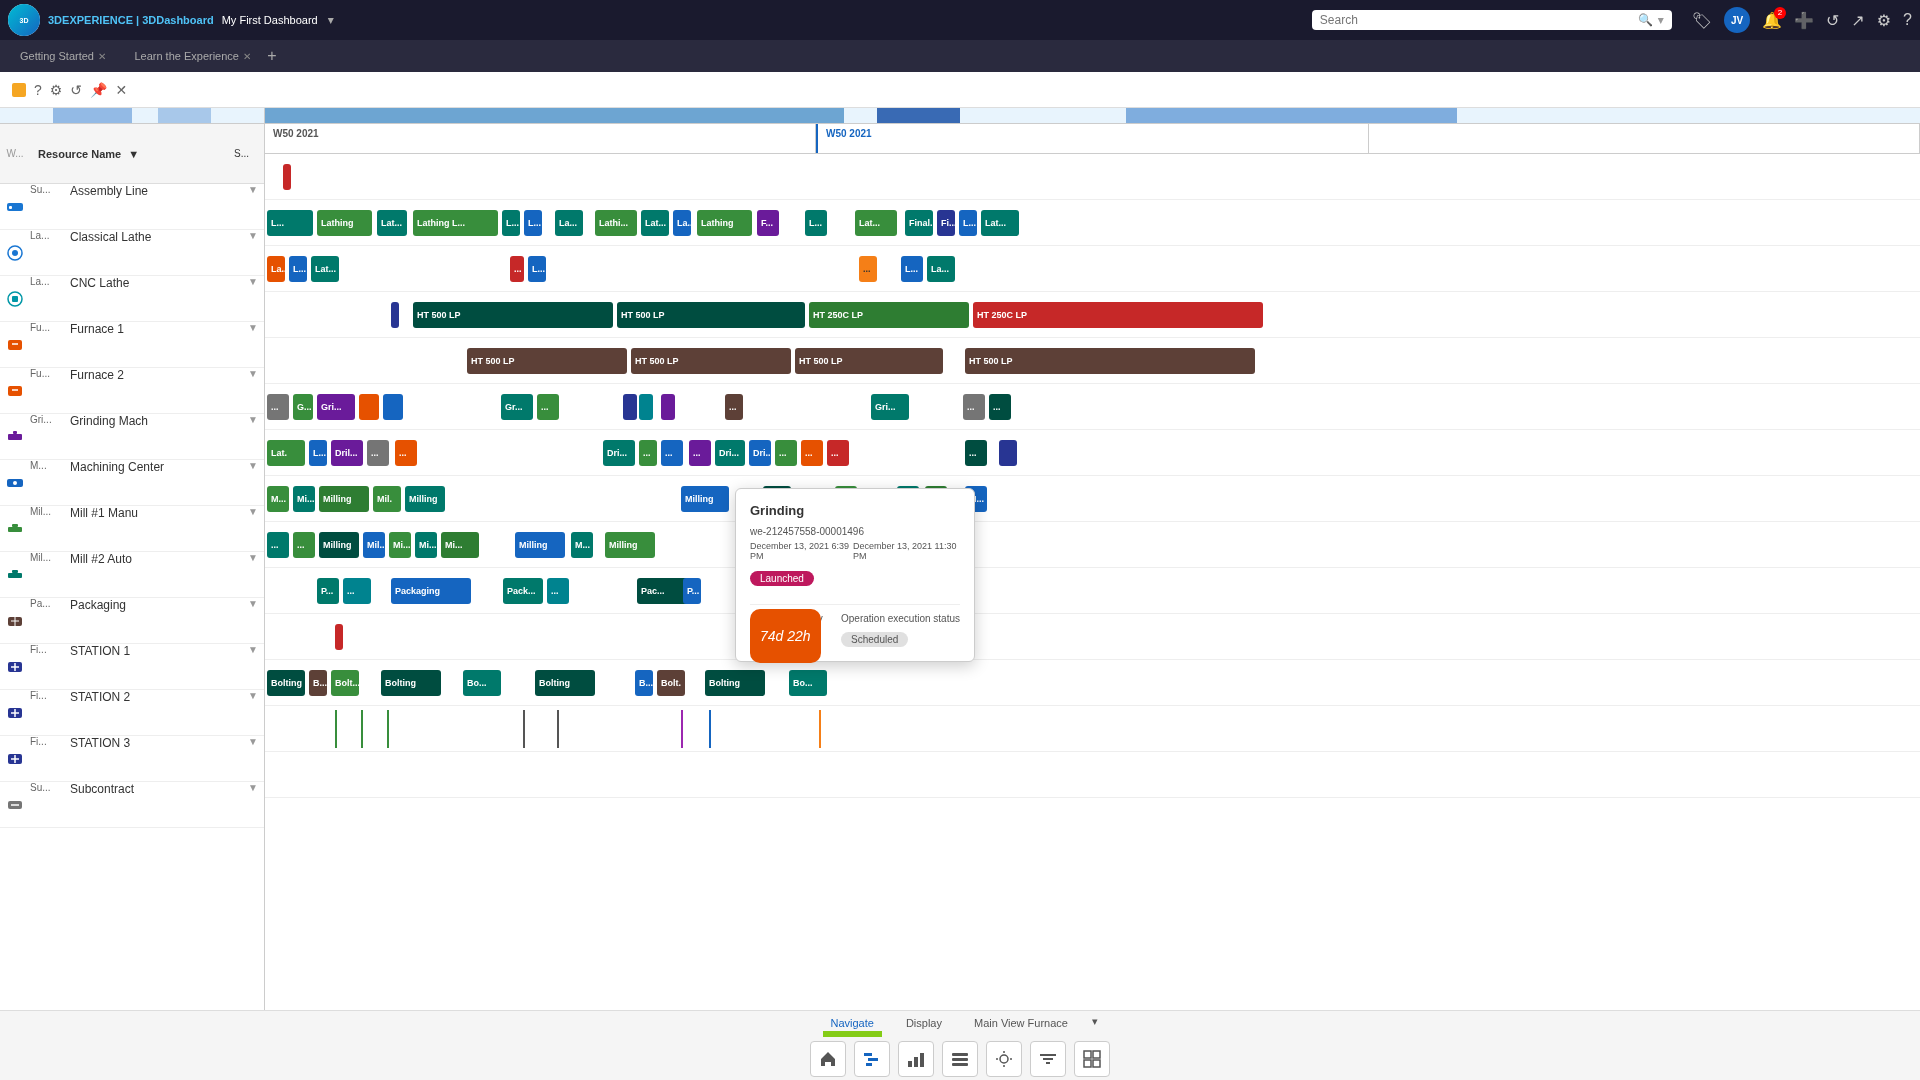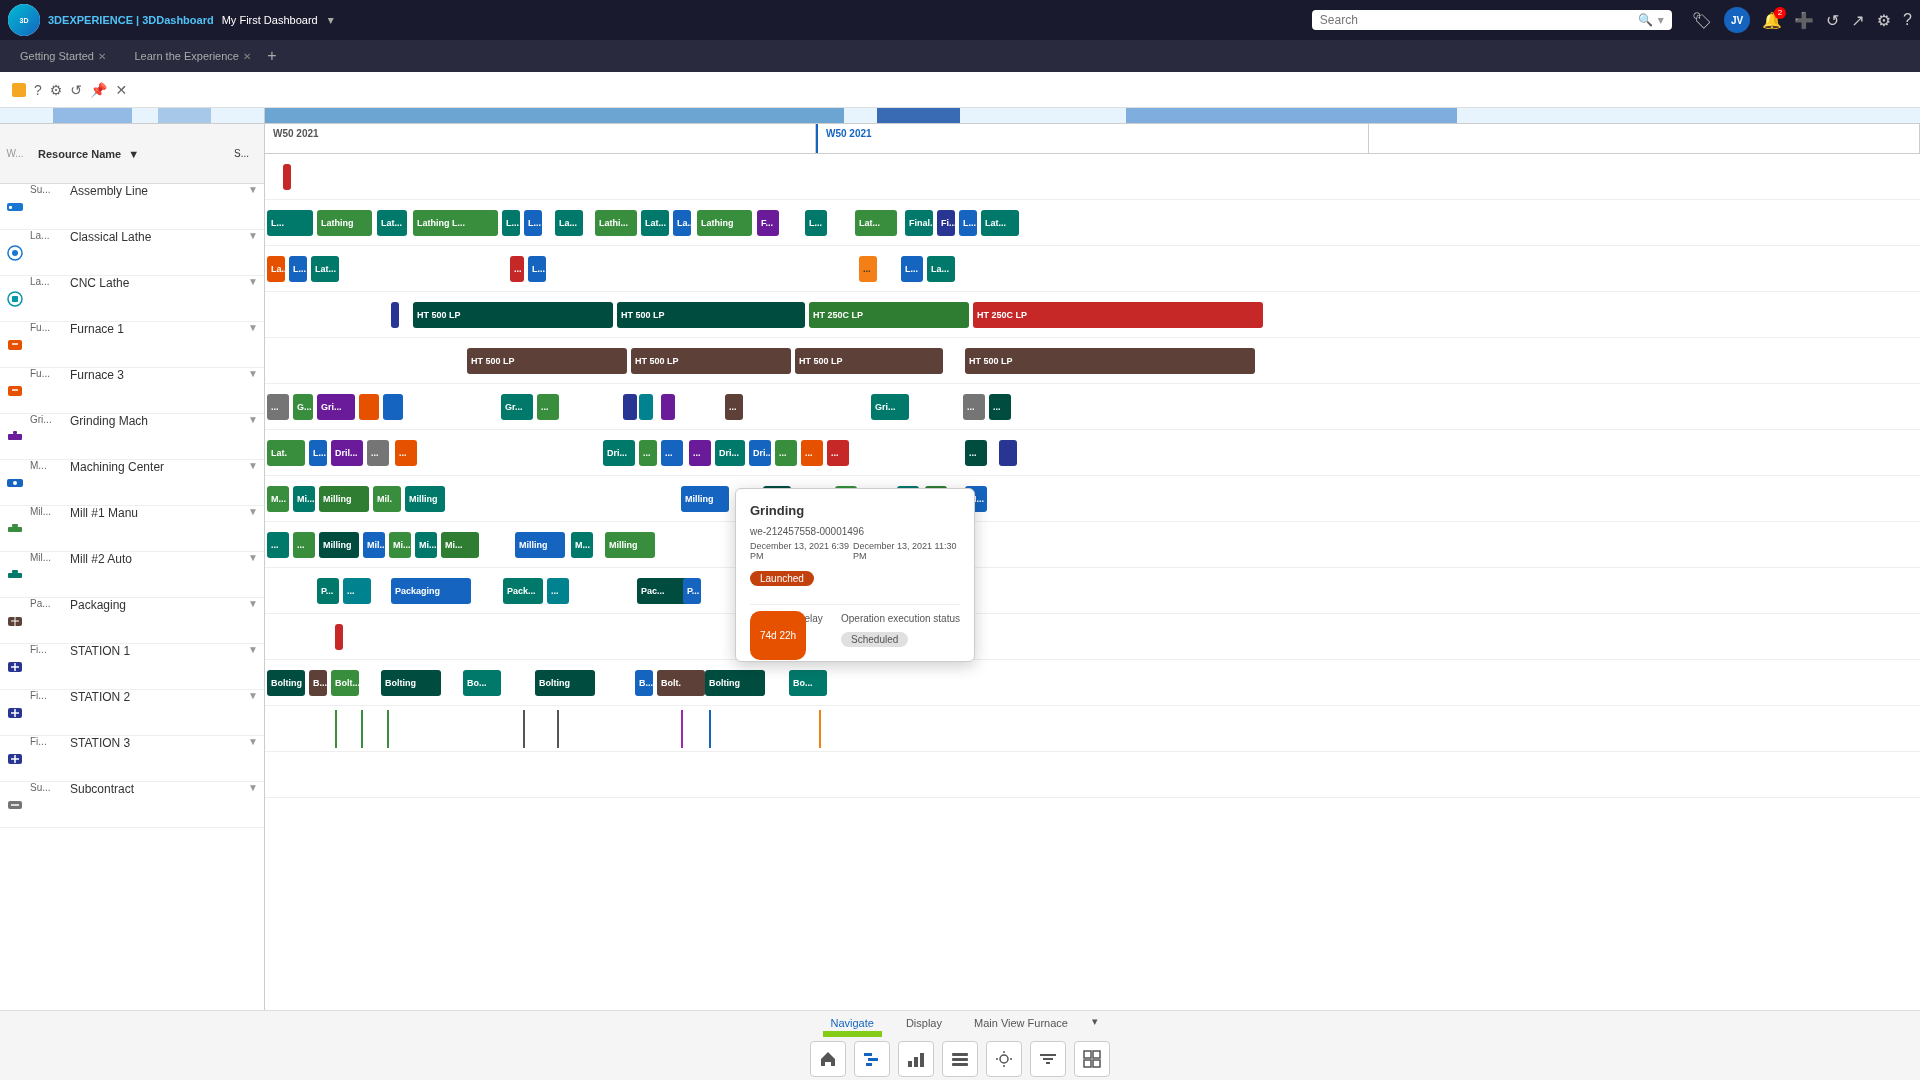--- a/index.html
+++ b/index.html
@@ -78,25 +78,25 @@
     .tb-indigo { background: #283593; }
     .tb-cyan { background: #00838f; }
     .tb-amber { background: #f57f17; color: #333; }
     .tb-grey { background: #757575; }
 
     
     .popup { position: absolute; left: 470px; top: 380px; background: white; border: 1px solid #ccc; border-radius: 6px; padding: 14px; width: 240px; box-shadow: 0 4px 16px rgba(0,0,0,0.2); z-index: 100; }
     .popup-title { font-size: 13px; font-weight: bold; color: #333; margin-bottom: 8px; }
     .popup-id { font-size: 10px; color: #555; margin-bottom: 4px; }
     .popup-dates { display: flex; justify-content: space-between; font-size: 9px; color: #555; margin-bottom: 10px; }
-    .popup-status { display: inline-block; background: #c2410c; color: white; border-radius: 10px; padding: 2px 10px; font-size: 10px; margin-bottom: 10px; }
+    .popup-status { display: inline-block; background: #be185d; color: white; border-radius: 10px; padding: 2px 10px; font-size: 10px; margin-bottom: 10px; }
     .popup-divider { border: none; border-top: 1px solid #eee; margin: 8px 0; }
     .popup-section { font-size: 10px; color: #555; margin-bottom: 4px; }
     .popup-advance { display: flex; align-items: center; gap: 8px; }
-    .popup-delay-badge { background: #e65100; color: white; border-radius: 10px; padding: 19px 10px; font-size: 10px; }
+    .popup-delay-badge { background: #e65100; color: white; border-radius: 10px; padding: 19px 10px; font-size: 14px; font-style: italic; }
     .popup-exec-status { display: flex; flex-direction: column; }
     .popup-scheduled { background: #e0e0e0; color: #555; border-radius: 10px; padding: 2px 10px; font-size: 10px; display: inline-block; margin-top: 4px; width: fit-content; }
 
     
     .bottom-toolbar { height: 70px; background: #f5f5f5; border-top: 1px solid #ddd; display: flex; flex-direction: column; align-items: center; justify-content: center; gap: 4px; }
     .toolbar-tabs { display: flex; gap: 16px; font-size: 11px; }
     .toolbar-tab { cursor: pointer; color: #555; padding: 2px 8px; }
     .toolbar-tab.active { color: #1565c0; border-bottom: 6px solid #84cc16; }
     .toolbar-icons { display: flex; gap: 8px; }
     .toolbar-icon-btn { width: 36px; height: 36px; background: #fff; border: 1px solid #ccc; border-radius: 4px; display: flex; align-items: center; justify-content: center; cursor: pointer; color: #555; font-size: 16px; }
@@ -228,21 +228,21 @@
         </div>
 
         <div class="left-row">
           <div class="lr-icon">
             <svg viewBox="0 0 18 18" fill="none">
                 <rect x="2" y="4" width="14" height="10" rx="2" fill="#e65100"></rect>
                 <path d="M6 8h6" stroke="white" stroke-width="1.5"></path>
               </svg>
           </div>
           <div class="lr-name-short">Fu...</div>
-          <div class="lr-name">Furnace 3</div>
+          <div class="lr-name">Furnace 2</div>
           <div class="lr-expand">▼</div>
         </div>
 
         <div class="left-row">
           <div class="lr-icon">
             <svg viewBox="0 0 18 18" fill="none">
                 <rect x="2" y="6" width="14" height="6" rx="1" fill="#6a1b9a"></rect>
                 <rect x="7" y="3" width="4" height="3" rx="1" fill="#6a1b9a"></rect>
               </svg>
           </div>
@@ -504,21 +504,21 @@
         </div>
 
         <div class="gantt-row">
           <div class="task-bar tb-dark-teal" style="left:2px;width:38px;">Bolting</div>
           <div class="task-bar tb-brown" style="left:44px;width:18px;">B...</div>
           <div class="task-bar tb-green" style="left:66px;width:28px;">Bolt...</div>
           <div class="task-bar tb-dark-teal" style="left:116px;width:60px;">Bolting</div>
           <div class="task-bar tb-teal" style="left:198px;width:38px;">Bo...</div>
           <div class="task-bar tb-dark-teal" style="left:270px;width:60px;">Bolting</div>
           <div class="task-bar tb-blue" style="left:370px;width:18px;">B...</div>
-          <div class="task-bar tb-brown" style="left:392px;width:48px;">Bolt.</div>
+          <div class="task-bar tb-brown" style="left:392px;width:28px;">Bolt.</div>
           <div class="task-bar tb-dark-teal" style="left:440px;width:60px;">Bolting</div>
           <div class="task-bar tb-teal" style="left:524px;width:38px;">Bo...</div>
         </div>
 
         <div class="gantt-row">
 
           <div style="position:absolute;left:70px;top:4px;width:2px;height:38px;background:#388e3c;"></div>
           <div style="position:absolute;left:96px;top:4px;width:2px;height:38px;background:#388e3c;"></div>
           <div style="position:absolute;left:122px;top:4px;width:2px;height:38px;background:#388e3c;"></div>
           <div style="position:absolute;left:258px;top:4px;width:2px;height:38px;background:#555;"></div>

